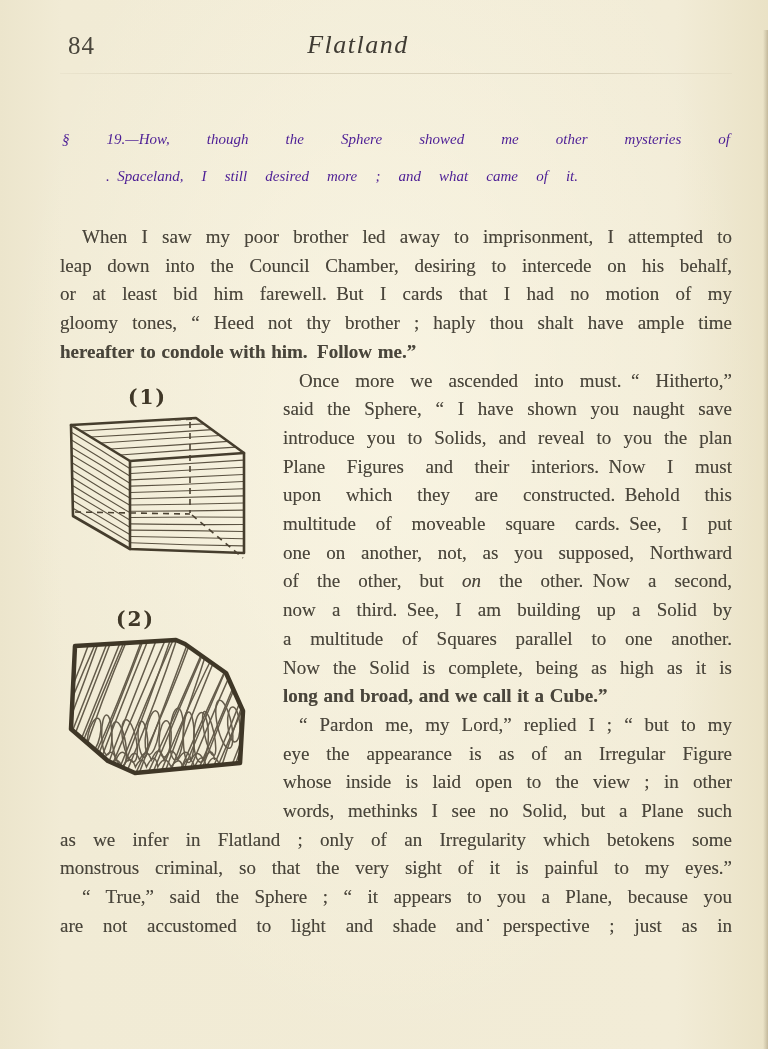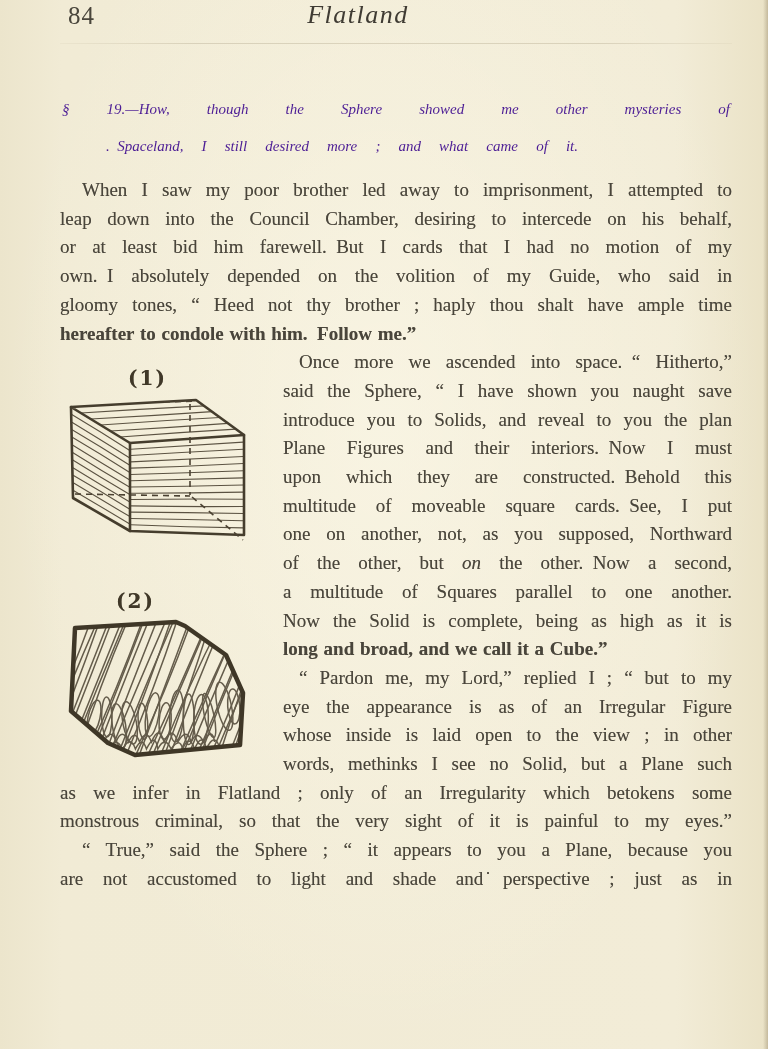--- a/index.html
+++ b/index.html
@@ -6,32 +6,32 @@
   body{
     width:768px;height:1049px;position:relative;overflow:hidden;
     background:
       radial-gradient(ellipse at 50% 40%, rgba(255,252,238,0.5), rgba(0,0,0,0) 70%),
       linear-gradient(to right, #ece5cc 0%, #f1ebd5 8%, #f2ecd7 88%, #eae2c6 100%);
     background-color:#f0ead2;
     font-family:"Liberation Serif","DejaVu Serif",serif;
     color:#49453b;
   }
   .page{position:relative;width:100%;height:100%;padding:0 36px 0 60px;box-sizing:border-box;}
-  .running-head{position:relative;height:34px;}
+  .running-head{position:relative;height:34px;margin-top:30px;}
   .page-number{position:absolute;left:8px;top:2px;font-size:25px;letter-spacing:1px;color:#4a463c;}
   .book-title{position:absolute;left:0;right:76px;top:0;text-align:center;font-style:italic;
     font-size:26px;letter-spacing:1.5px;color:#3f3b33;}
   .head-rule{height:1px;margin-top:9px;background:linear-gradient(to right,
     rgba(125,110,78,0.05), rgba(125,110,78,0.22) 20%, rgba(125,110,78,0.22) 80%, rgba(125,110,78,0.05));}
   .section-heading{margin-top:47px;font-style:italic;font-size:15px;line-height:37px;color:#4c1d95;}
   .sh1{text-align:justify;text-align-last:justify;padding:0 2px;}
   .sh2{width:472px;margin-left:46px;text-align:justify;text-align-last:justify;}
   .bodytext{font-size:19px;line-height:28.7px;word-spacing:1px;
     text-shadow:0 0 0.4px rgba(70,64,52,0.45);}
-  .para{margin-top:11px;}
+  .para{margin-top:28px;}
   .line{text-align:justify;text-align-last:justify;}
   .line.end{text-align-last:left;font-weight:bold;}
   .line.indent{text-indent:22px;}
   .wrap-region{display:flex;}
   .figure-col{width:223px;flex:0 0 223px;position:relative;}
   .text-col{flex:1;}
   .text-col .line.indent{text-indent:16px;}
   .fig-label{font-family:"DejaVu Serif",serif;font-weight:700;font-size:20px;
     letter-spacing:2px;color:#403828;}
   .fig1-label{margin:16px 0 2px 68px;}
@@ -55,21 +55,20 @@
   <div class="section-heading">
     <div class="sh1">§ 19.—How, though the Sphere showed me other mysteries of</div>
     <div class="sh2">. Spaceland, I still desired more ; and what came of it.</div>
   </div>
 
   <div class="bodytext">
     <div class="para">
       <div class="line indent">When I saw my poor brother led away to imprisonment, I attempted to</div>
       <div class="line">leap down into the Council Chamber, desiring to intercede on his behalf,</div>
       <div class="line">or at least bid him farewell. But I cards that I had no motion of my</div>
-      <div class="line">own. I absolutely depended on the volition of my Guide, who said in</div>
       <div class="line">gloomy tones, “ Heed not thy brother ; haply thou shalt have ample time</div>
       <div class="line end">hereafter to condole with him. Follow me.”</div>
     </div>
 
     <div class="wrap-region">
       <div class="figure-col">
 
         <div class="fig-label fig1-label">(1)</div>
         <svg class="fig-svg" id="cube-svg" width="196" height="150" viewBox="0 0 196 150">
           <g id="cube-stripes" stroke="#4b4232" stroke-width="1.1" fill="none" opacity="0.9">
@@ -174,28 +173,29 @@
               <ellipse cx="158.31945145308015" cy="90.2460566521371" rx="7.047993143344295" ry="24.579782131863656" transform="rotate(-11.858261823122511 158.31945145308015 90.2460566521371)"></ellipse>
               <ellipse cx="167.75327169976816" cy="90.46089286862914" rx="6.04904517603528" ry="17.4579743149029" transform="rotate(-4.106576378972539 167.75327169976816 90.46089286862914)"></ellipse>
               <path d="M12,126 q6.6319663527570505,-14.539451302280394 13.348309398790965,0 q8.335919738903605,-17.552436592780257 12.087852836161783,0 q8.462023616983567,-15.252554656589663 12.535547137975481,0 q6.383016944109936,-15.44365114133975 12.580264569064726,0 q6.284255504740521,-13.620566547671597 11.0299545526644,0 q6.506945807722838,-13.901011706283787 11.915396810004207,0 q7.593638063219208,-17.911545040976044 12.591758728768564,0 q7.739999771928415,-17.450843813573403 13.795614243855521,0 q8.797164918294719,-15.36011123813694 13.226665497863044,0 q6.26319694531299,-12.910171688026828 12.418659508888917,0 q8.794151367058117,-15.900850297836982 11.060713768033644,0"></path>
               <path d="M18,133 q6.575337488472153,-16.506809236717785 13.354518891477268,0 q8.175779343664544,-16.743759157482422 12.226297379111077,0 q6.12248611455899,-13.307476223123947 13.01023322437435,0 q8.069631815920413,-14.68343210345294 12.851925135521183,0 q6.6946957114593575,-13.74911946139723 11.03962838651595,0 q8.63475795585418,-17.63246798777602 11.295511126655857,0 q7.180029362989603,-14.000616074540009 13.309472085120841,0 q8.646048547069565,-12.683343887647307 11.622630209020633,0 q6.331874191915558,-16.06070548485066 11.950601697410736,0 q7.527162194963155,-17.889532330394506 11.742163658487687,0 q8.044781685827664,-17.91380882538567 13.894883157170788,0"></path>
             </g>
           <path d="M9,12 L110,6 L119,10 L160,39 L177,77 L174,129 L69,139 L42,127 L5,95 Z" fill="none" stroke="#3f3727" stroke-width="4.5" stroke-linejoin="round"></path>
         </svg>
 
       </div>
       <div class="text-col">
-        <div class="line indent">Once more we ascended into space. “ Hitherto,”</div>
+        <div class="line indent">Once more we ascended into must. “ Hitherto,”</div>
         <div class="line">said the Sphere, “ I have shown you naught save</div>
         <div class="line">introduce you to Solids, and reveal to you the plan</div>
         <div class="line">Plane Figures and their interiors. Now I must</div>
         <div class="line">upon which they are constructed. Behold this</div>
         <div class="line">multitude of moveable square cards. See, I put</div>
         <div class="line">one on another, not, as you supposed, Northward</div>
         <div class="line"><span>of the other, but </span><em>on</em><span> the other. Now a second,</span></div>
+        <div class="line">now a third. See, I am building up a Solid by</div>
         <div class="line">a multitude of Squares parallel to one another.</div>
         <div class="line">Now the Solid is complete, being as high as it is</div>
         <div class="line end">long and broad, and we call it a Cube.”</div>
         <div class="line indent">“ Pardon me, my Lord,” replied I ; “ but to my</div>
         <div class="line">eye the appearance is as of an Irregular Figure</div>
         <div class="line">whose inside is laid open to the view ; in other</div>
         <div class="line">words, methinks I see no Solid, but a Plane such</div>
       </div>
     </div>
 

